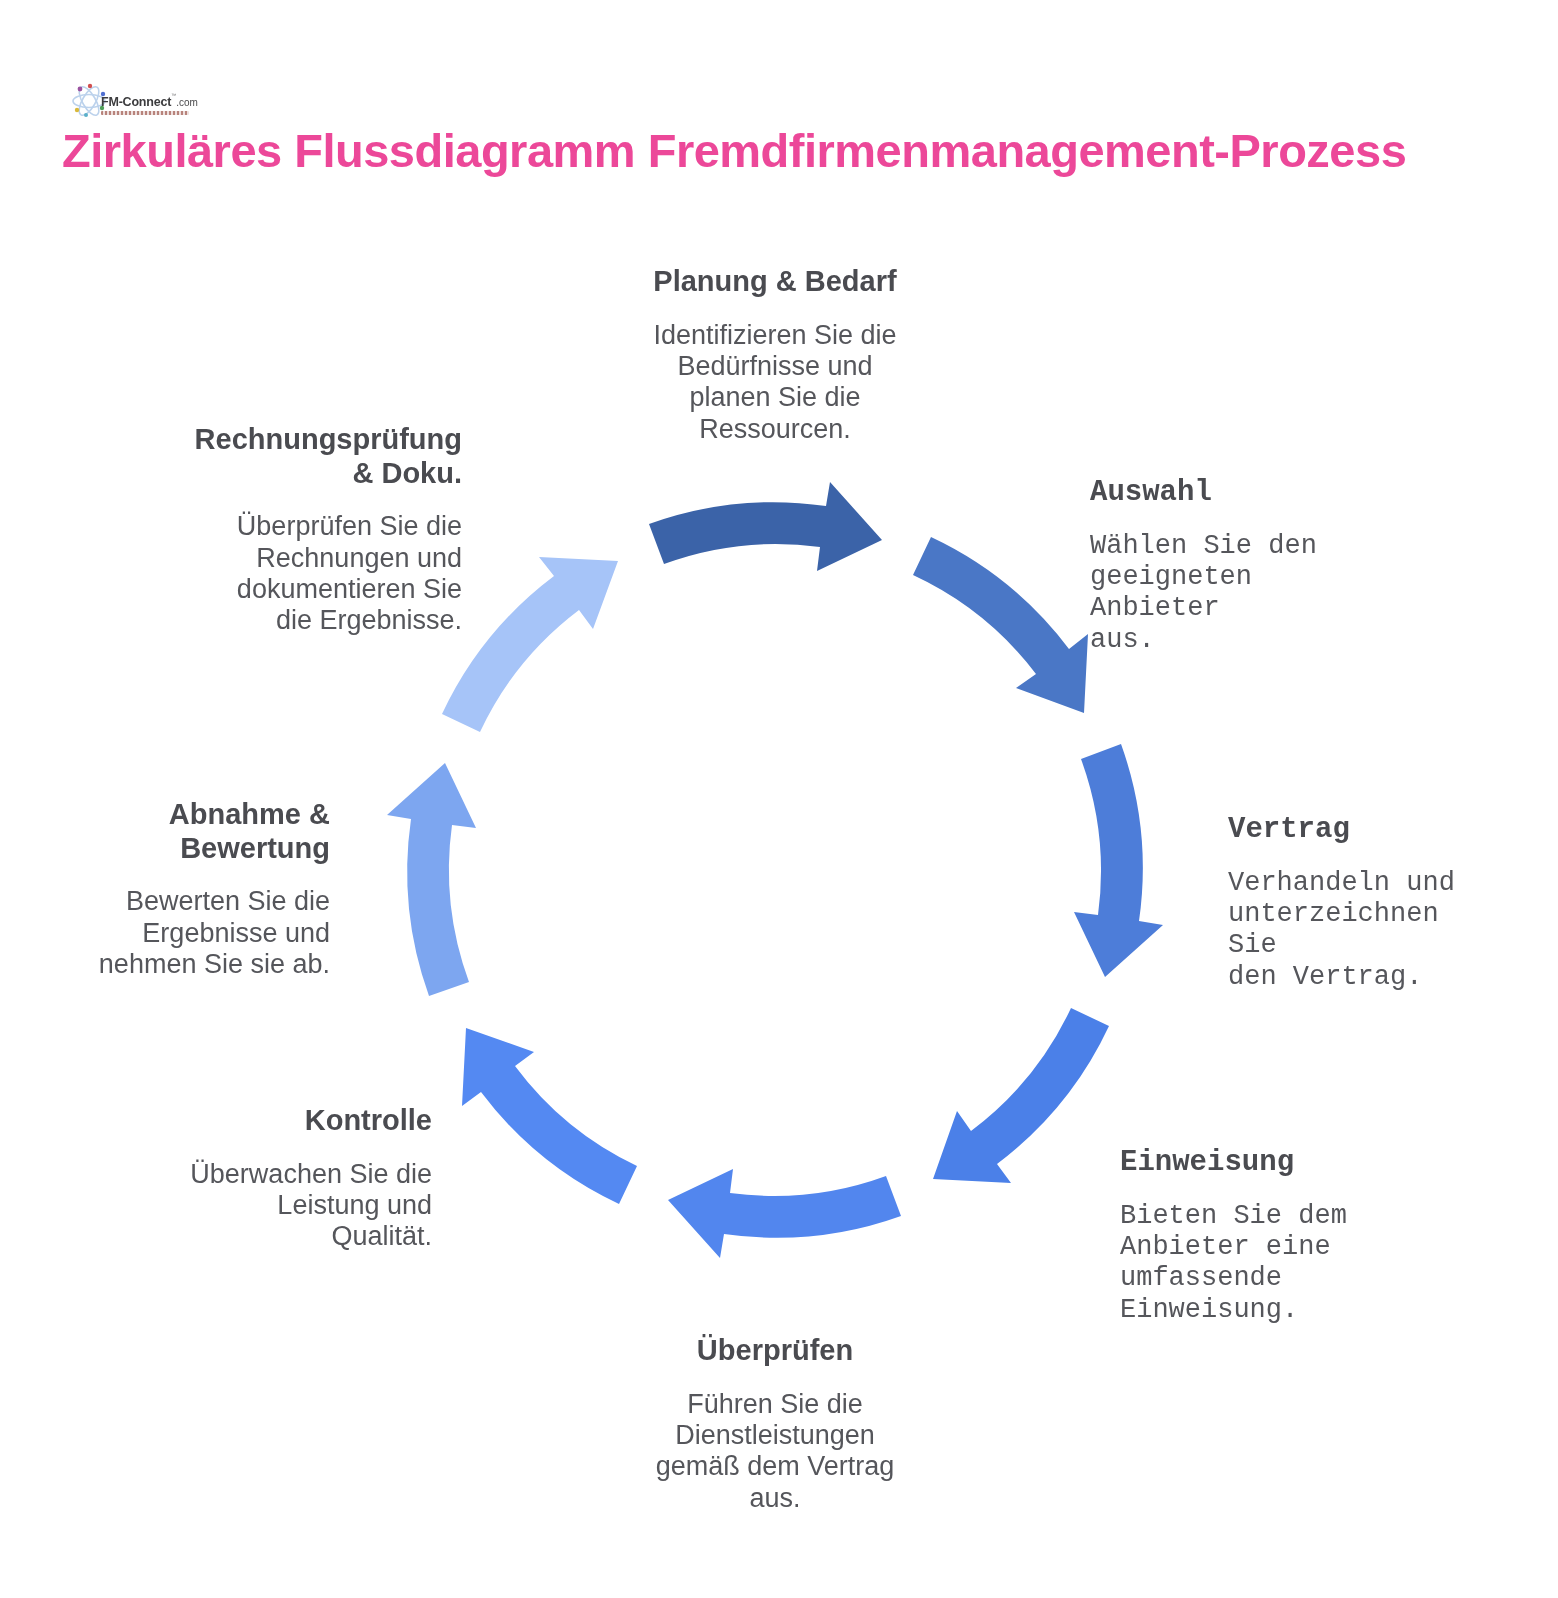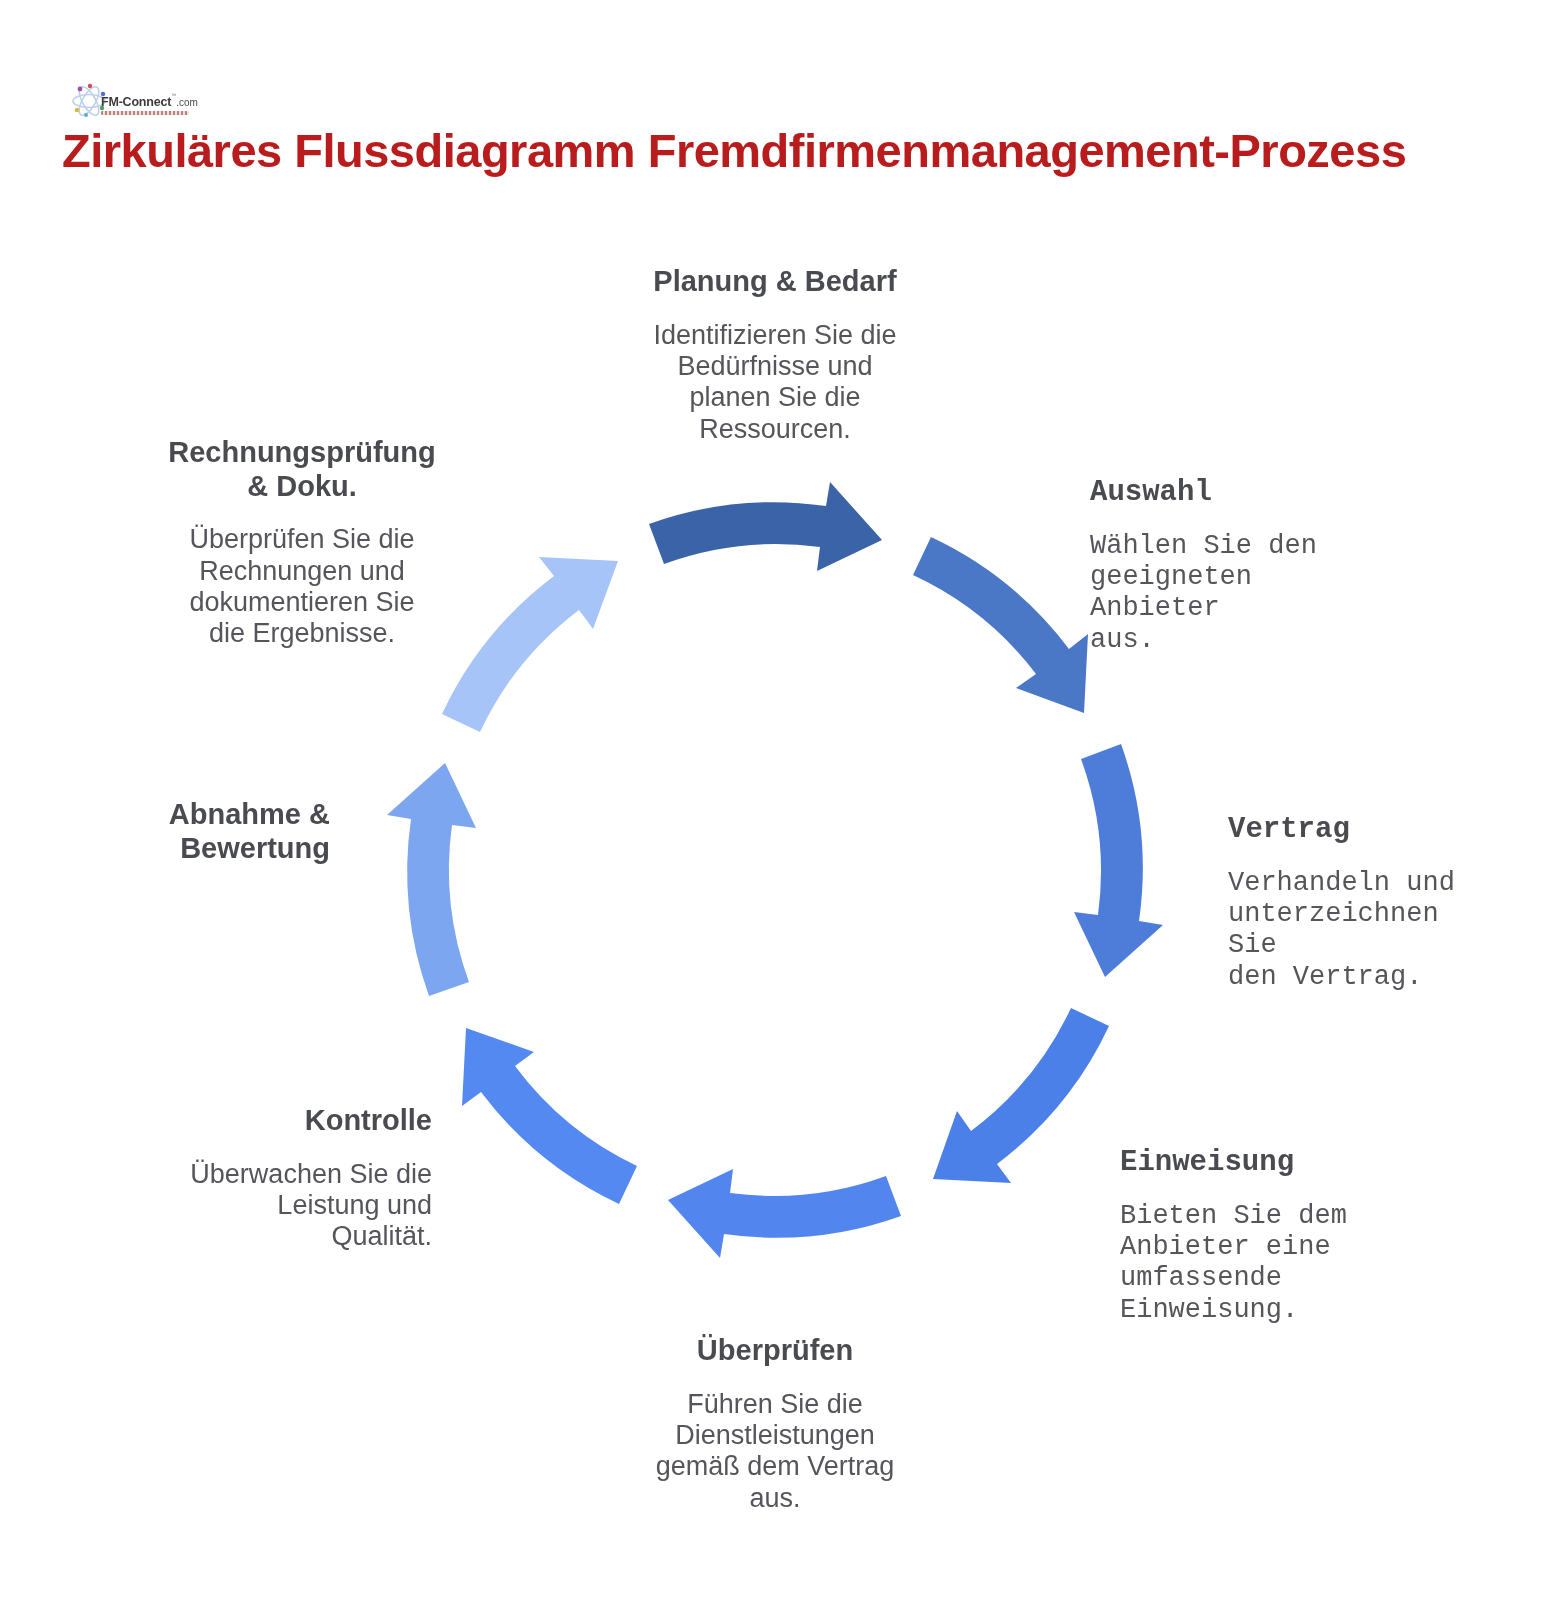--- a/index.html
+++ b/index.html
@@ -46,21 +46,21 @@
     border-radius: 1px;
   }
   h1.page-title {
     position: absolute;
     left: 62px;
     top: 122px;
     width: 1440px;
     font-size: 47px;
     line-height: 1.25;
     font-weight: 700;
-    color: #b91c1c;
+    color: #ec4899;
     letter-spacing: -0.5px;
     white-space: nowrap;
   }
   .diagram {
     position: absolute;
     inset: 0;
   }
   .arrows-svg {
     position: absolute;
     left: 0; top: 0;
@@ -89,21 +89,21 @@
   .align-left   { text-align: left; font-family: Liberation Mono, monospace; }
   .align-right  { text-align: right; }
 
   .stage-planung      { left: 605px;  top: 247px;  width: 340px; }
   .stage-auswahl      { left: 1090px; top: 458px;  width: 300px; }
   .stage-vertrag      { left: 1228px; top: 795px;  width: 250px; }
   .stage-einweisung   { left: 1120px; top: 1128px; width: 250px; }
   .stage-ausfuehrung  { left: 605px;  top: 1316px; width: 340px; }
   .stage-kontrolle    { left: 152px;  top: 1086px; width: 280px; }
   .stage-abnahme      { left: 72px;   top: 780px;  width: 258px; }
-  .stage-rechnung     { left: 142px;  top: 418px;  width: 320px; text-align: center; }
+  .stage-rechnung     { left: 142px;  top: 405px;  width: 320px; }
 </style>
 </head>
 <body>
 
 <div class="page">
 
   <div class="logo">
     <span>
       <svg width="38" height="38" viewBox="0 0 38 38">
         <g fill="none" stroke="#bcd2ec" stroke-width="1.6">
@@ -181,20 +181,23 @@
     <div class="stage stage-kontrolle align-right">
       <div class="stage-title">Kontrolle</div>
       <div class="stage-desc">Überwachen Sie die
 Leistung und
 Qualität.</div>
     </div>
 
     <div class="stage stage-abnahme align-right">
       <div class="stage-title">Abnahme &amp;
 Bewertung</div>
+      <div class="stage-desc">Bewerten Sie die
+Ergebnisse und
+nehmen Sie sie ab.</div>
     </div>
 
     <div class="stage stage-rechnung align-right">
       <div class="stage-title">Rechnungsprüfung
 &amp; Doku.</div>
       <div class="stage-desc">Überprüfen Sie die
 Rechnungen und
 dokumentieren Sie
 die Ergebnisse.</div>
     </div>

